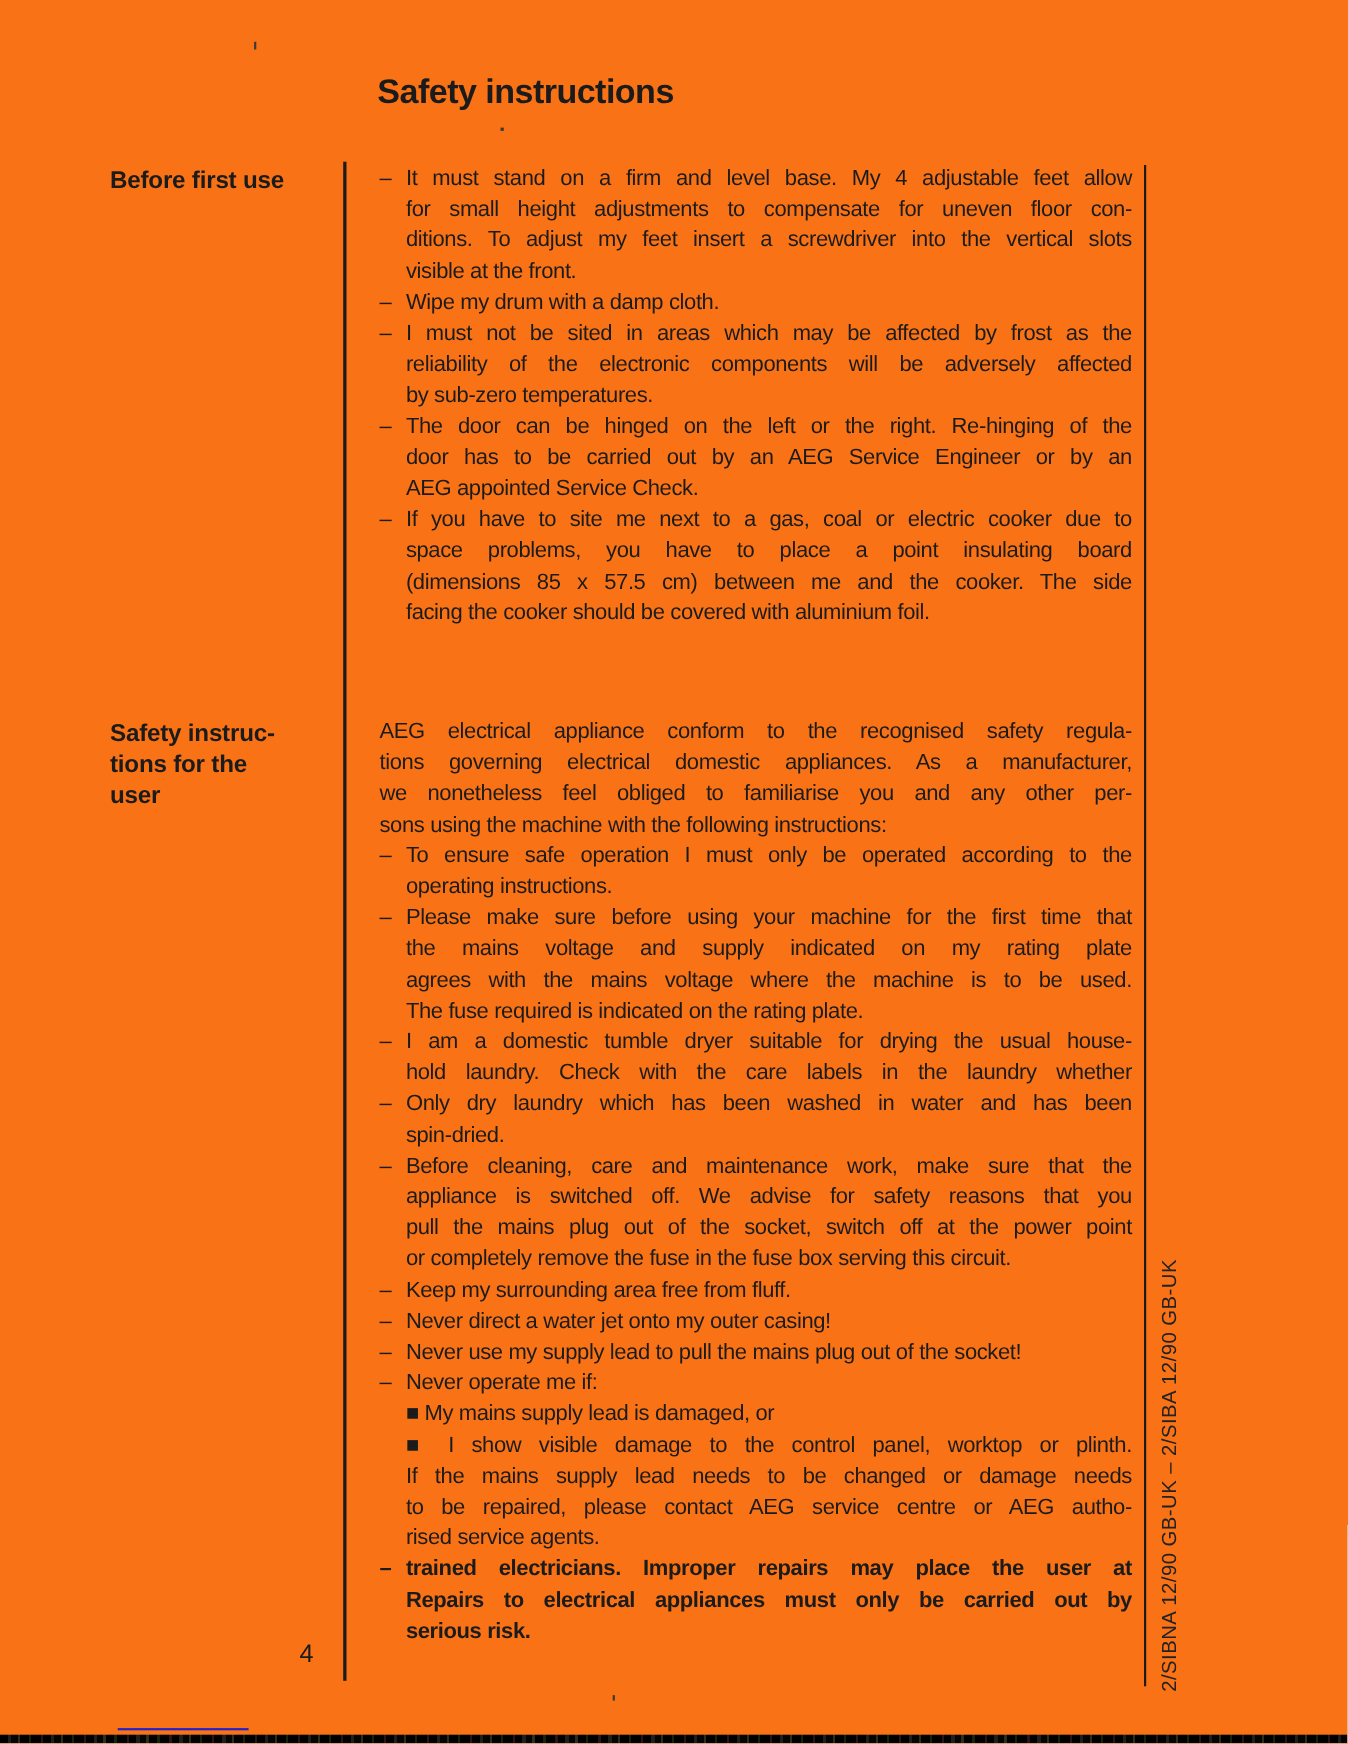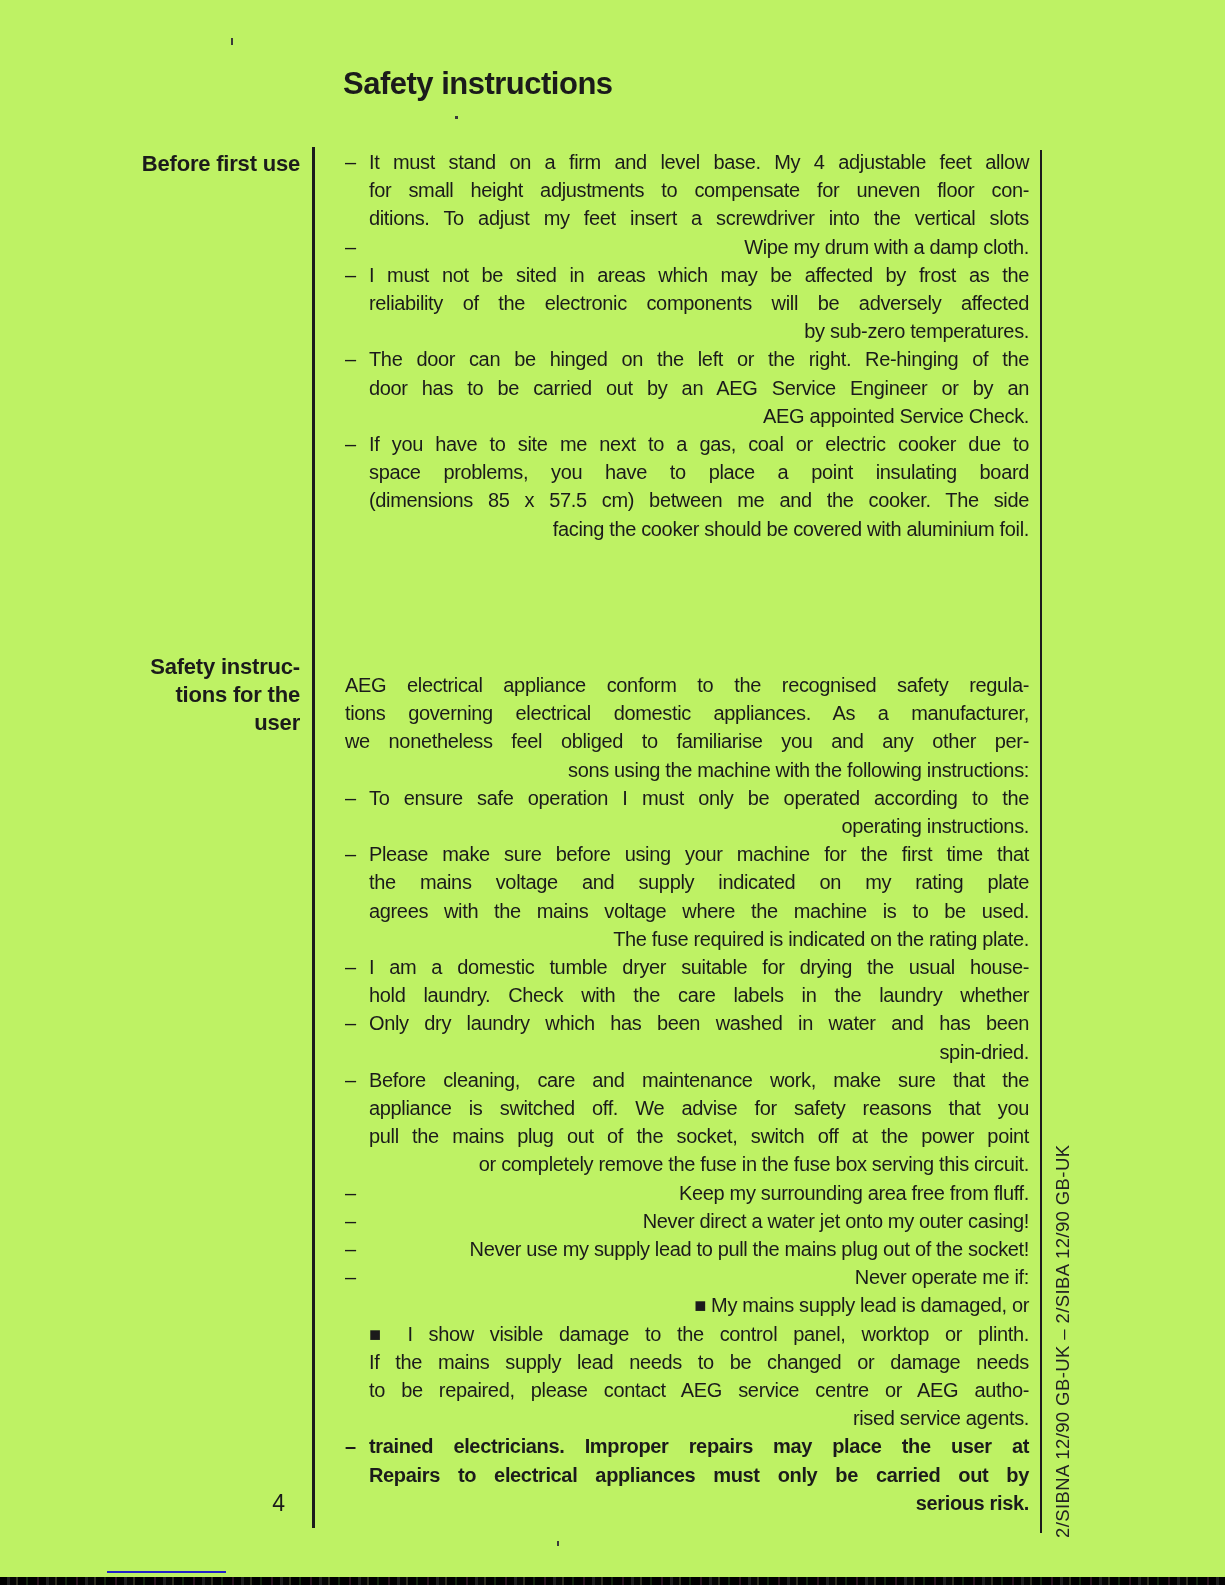--- a/index.html
+++ b/index.html
@@ -1,35 +1,35 @@
 <!DOCTYPE html>
 <html><head>
 <meta charset="utf-8">
 <style>
   html,body{margin:0;padding:0;background:#e8e8e8;}
-  .page{position:relative;width:1225px;height:1585px;background:#bef264;overflow:hidden;
+  .page{position:relative;width:1225px;height:1585px;background:#f97316;overflow:hidden;
         font-family:"Liberation Sans",sans-serif;color:#1b1b1b;}
   .title{position:absolute;left:343px;top:66px;margin:0;font-size:31px;font-weight:700;
          letter-spacing:-0.5px;white-space:nowrap;}
   .rule{position:absolute;background:#1c1c1c;}
   .rule-left{left:312px;top:147px;width:3px;height:1381px;}
   .rule-right{left:1040px;top:150px;width:2px;height:1383px;}
   .label{position:absolute;left:100px;width:200px;text-align:right;font-weight:700;
          font-size:22px;line-height:28.2px;letter-spacing:-0.2px;}
   .label-0{top:150px;}
   .label-1{top:653px;}
   .body{position:absolute;left:345px;width:684px;font-size:20px;line-height:28.2px;
         letter-spacing:-0.35px;}
   .body-0{top:148px;}
   .body-1{top:651px;}
   .item{position:relative;padding-left:24px;}
-  .item.intro{padding-left:0;margin-top:20px;}
+  .item.intro{padding-left:0;}
   .item.bold{font-weight:700;}
   .marker{position:absolute;left:0;top:0;}
-  .line{text-align:right;}
+  .line{text-align:left;}
   .line.just{text-align:justify;text-align-last:justify;}
   .pagenum{position:absolute;left:235px;top:1490px;width:50px;text-align:right;
            font-size:23px;}
   .sidenote{position:absolute;left:1052px;top:1538px;width:420px;white-space:nowrap;
             transform:rotate(-90deg);transform-origin:0 0;font-size:18.5px;
             letter-spacing:0.4px;color:#222;}
   .speck{position:absolute;background:#3a3a3a;}
   .speck-a{left:231px;top:38px;width:2px;height:7px;}
   .speck-b{left:455px;top:116px;width:3px;height:3px;}
   .speck-c{left:557px;top:1541px;width:2px;height:5px;}
@@ -51,20 +51,21 @@
 
   <div class="label label-0">
       <div class="line">Before first use</div>
     </div>
   <div class="body body-0">
       <div class="item">
         <span class="marker">–</span>
         <div class="line just">It must stand on a firm and level base. My 4 adjustable feet allow</div>
         <div class="line just">for small height adjustments to compensate for uneven floor con-</div>
         <div class="line just">ditions. To adjust my feet insert a screwdriver into the vertical slots</div>
+        <div class="line">visible at the front.</div>
       </div>
       <div class="item">
         <span class="marker">–</span>
         <div class="line">Wipe my drum with a damp cloth.</div>
       </div>
       <div class="item">
         <span class="marker">–</span>
         <div class="line just">I must not be sited in areas which may be affected by frost as the</div>
         <div class="line just">reliability of the electronic components will be adversely affected</div>
         <div class="line">by sub-zero temperatures.</div>

